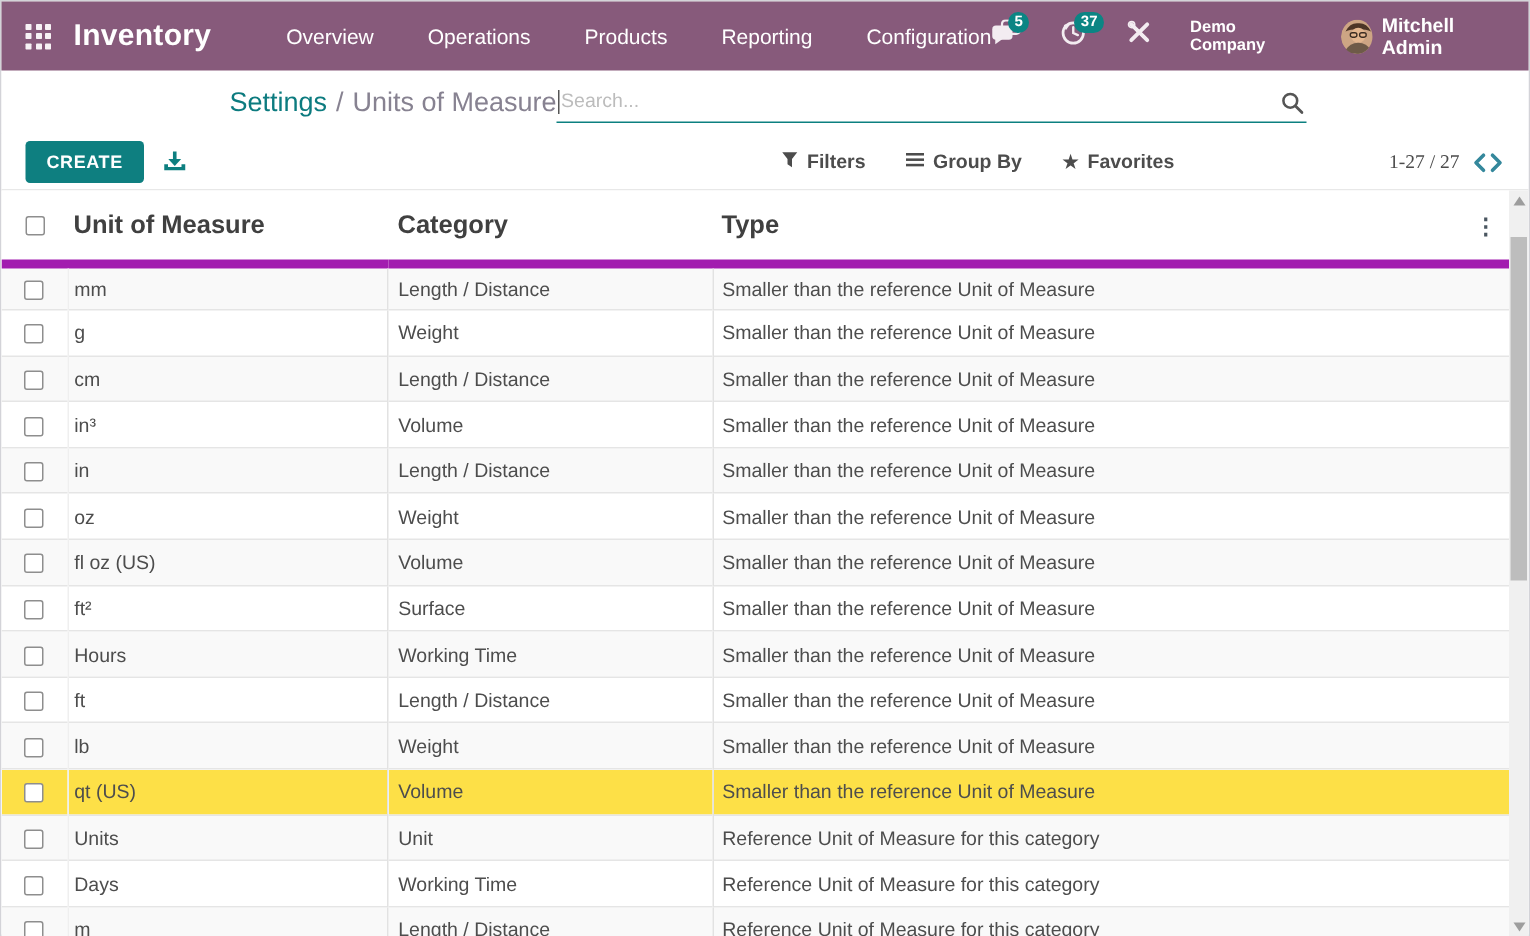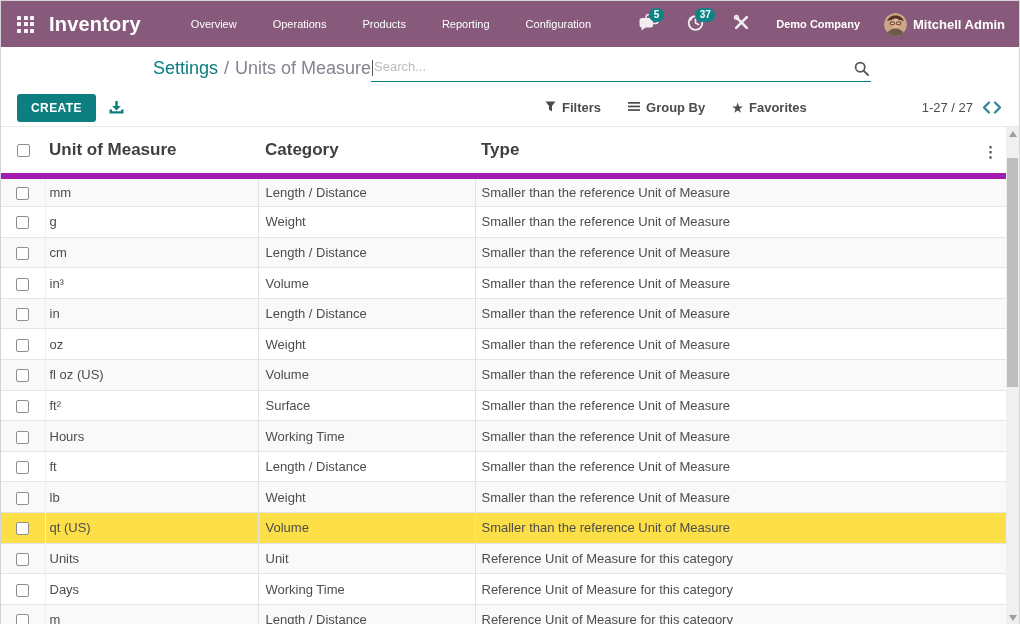--- a/index.html
+++ b/index.html
@@ -9,21 +9,21 @@
             border:1px solid #d3d3d8; }
 
   
   .navbar { height:46px; background:#875A7B; display:flex; align-items:center;
             padding:0 14px; color:#fff; position:relative; }
   .apps-grid { width:17px; height:17px; display:grid; margin:0 15px 0 2px;
                grid-template-columns:repeat(3,4px); grid-template-rows:repeat(3,4px);
                gap:2.5px; cursor:pointer; }
   .apps-grid i { background:#f7f2f5; border-radius:0.5px; }
   .brand { font-size:20px; font-weight:bold; letter-spacing:0.2px; margin-right:50px; }
-  .menu { display:flex; align-items:center; gap:36px; font-size:11px; }
+  .menu { display:flex; align-items:center; gap:36px; font-size:14px; }
   .nav-item { cursor:pointer; white-space:nowrap; }
   .nav-right { margin-left:auto; display:flex; align-items:center; gap:24px; }
   .icon-wrap { position:relative; width:22px; height:22px; display:flex;
                align-items:center; justify-content:center; cursor:pointer; }
   .badge { position:absolute; top:-5px; left:11px; background:#0B8584; color:#fff;
            font-size:10px; font-weight:bold; line-height:14px; padding:0 4.5px;
            border-radius:8px; }
   .company { font-size:11px; font-weight:bold; cursor:pointer; }
   .user { display:flex; align-items:center; gap:6px; font-size:13px; font-weight:bold;
           cursor:pointer; }
@@ -43,25 +43,25 @@
   .caret { position:absolute; left:1px; top:5px; width:1px; height:16px; background:#555; }
   .mag { position:absolute; right:2px; top:6px; }
 
   
   .control-row { position:relative; height:38px; display:flex; align-items:center;
                  padding:0 16px; border-bottom:1px solid #e8e8e8; background:#fff; }
   .btn-create { background:#0E7F80; color:#fff; border:none; border-radius:3px;
                 font-size:12px; font-weight:bold; letter-spacing:0.4px;
                 padding:7px 14px; cursor:pointer; font-family:"Liberation Sans", sans-serif; }
   .export { margin-left:12px; cursor:pointer; display:flex; align-items:center; }
-  .facets { position:absolute; left:544px; display:flex; align-items:center; gap:27px; }
+  .facets { position:absolute; left:520px; display:flex; align-items:center; gap:27px; }
   .facet { display:flex; align-items:center; gap:6px; font-size:13px; font-weight:bold;
            color:#4c4c4c; cursor:pointer; }
   .star { font-size:12px; color:#4c4c4c; line-height:1; }
-  .pager { margin-left:auto; display:flex; align-items:flex-end; gap:0; }
+  .pager { margin-left:auto; display:flex; align-items:flex-end; gap:0;font-family:Liberation Serif, serif; }
   .pager-range { font-size:13px; color:#4c4c4c; margin-right:8px; }
   .chev { cursor:pointer; display:flex; align-items:center; }
 
   
   .table-area { position:relative; height:498px; display:flex; background:#fff; }
   .list { flex:1; overflow:hidden; }
   table { width:100%; border-collapse:collapse; table-layout:fixed; }
   col.c-cb { width:44px; } col.c-uom { width:213px; } col.c-cat { width:217px; }
   thead th { height:49px; vertical-align:middle; text-align:left; font-size:17px;
              font-weight:bold; color:#404040; border-bottom:6px solid #a21caf;

